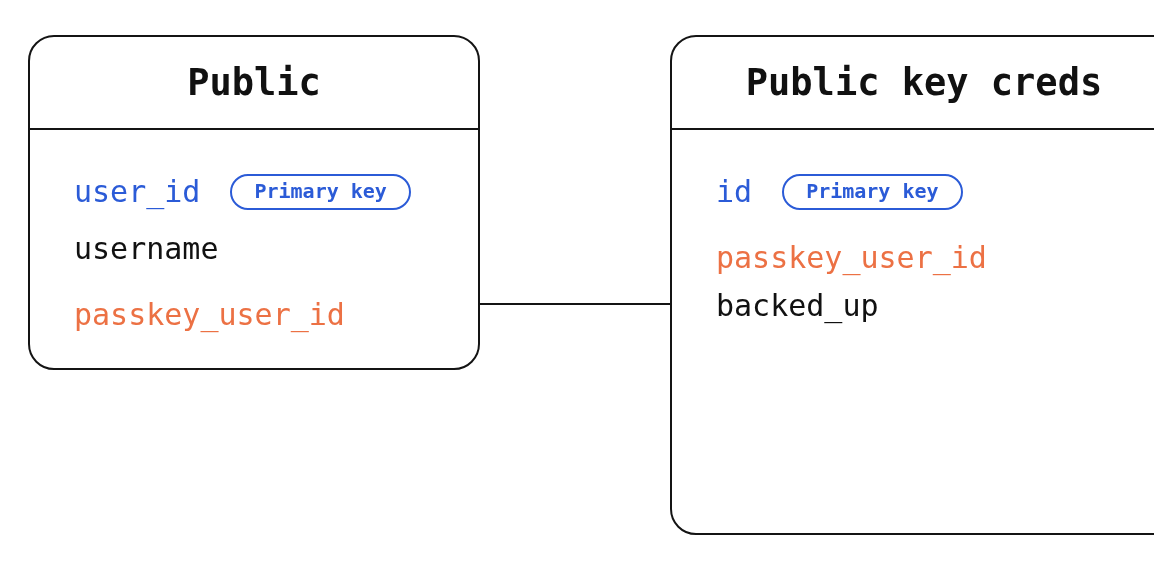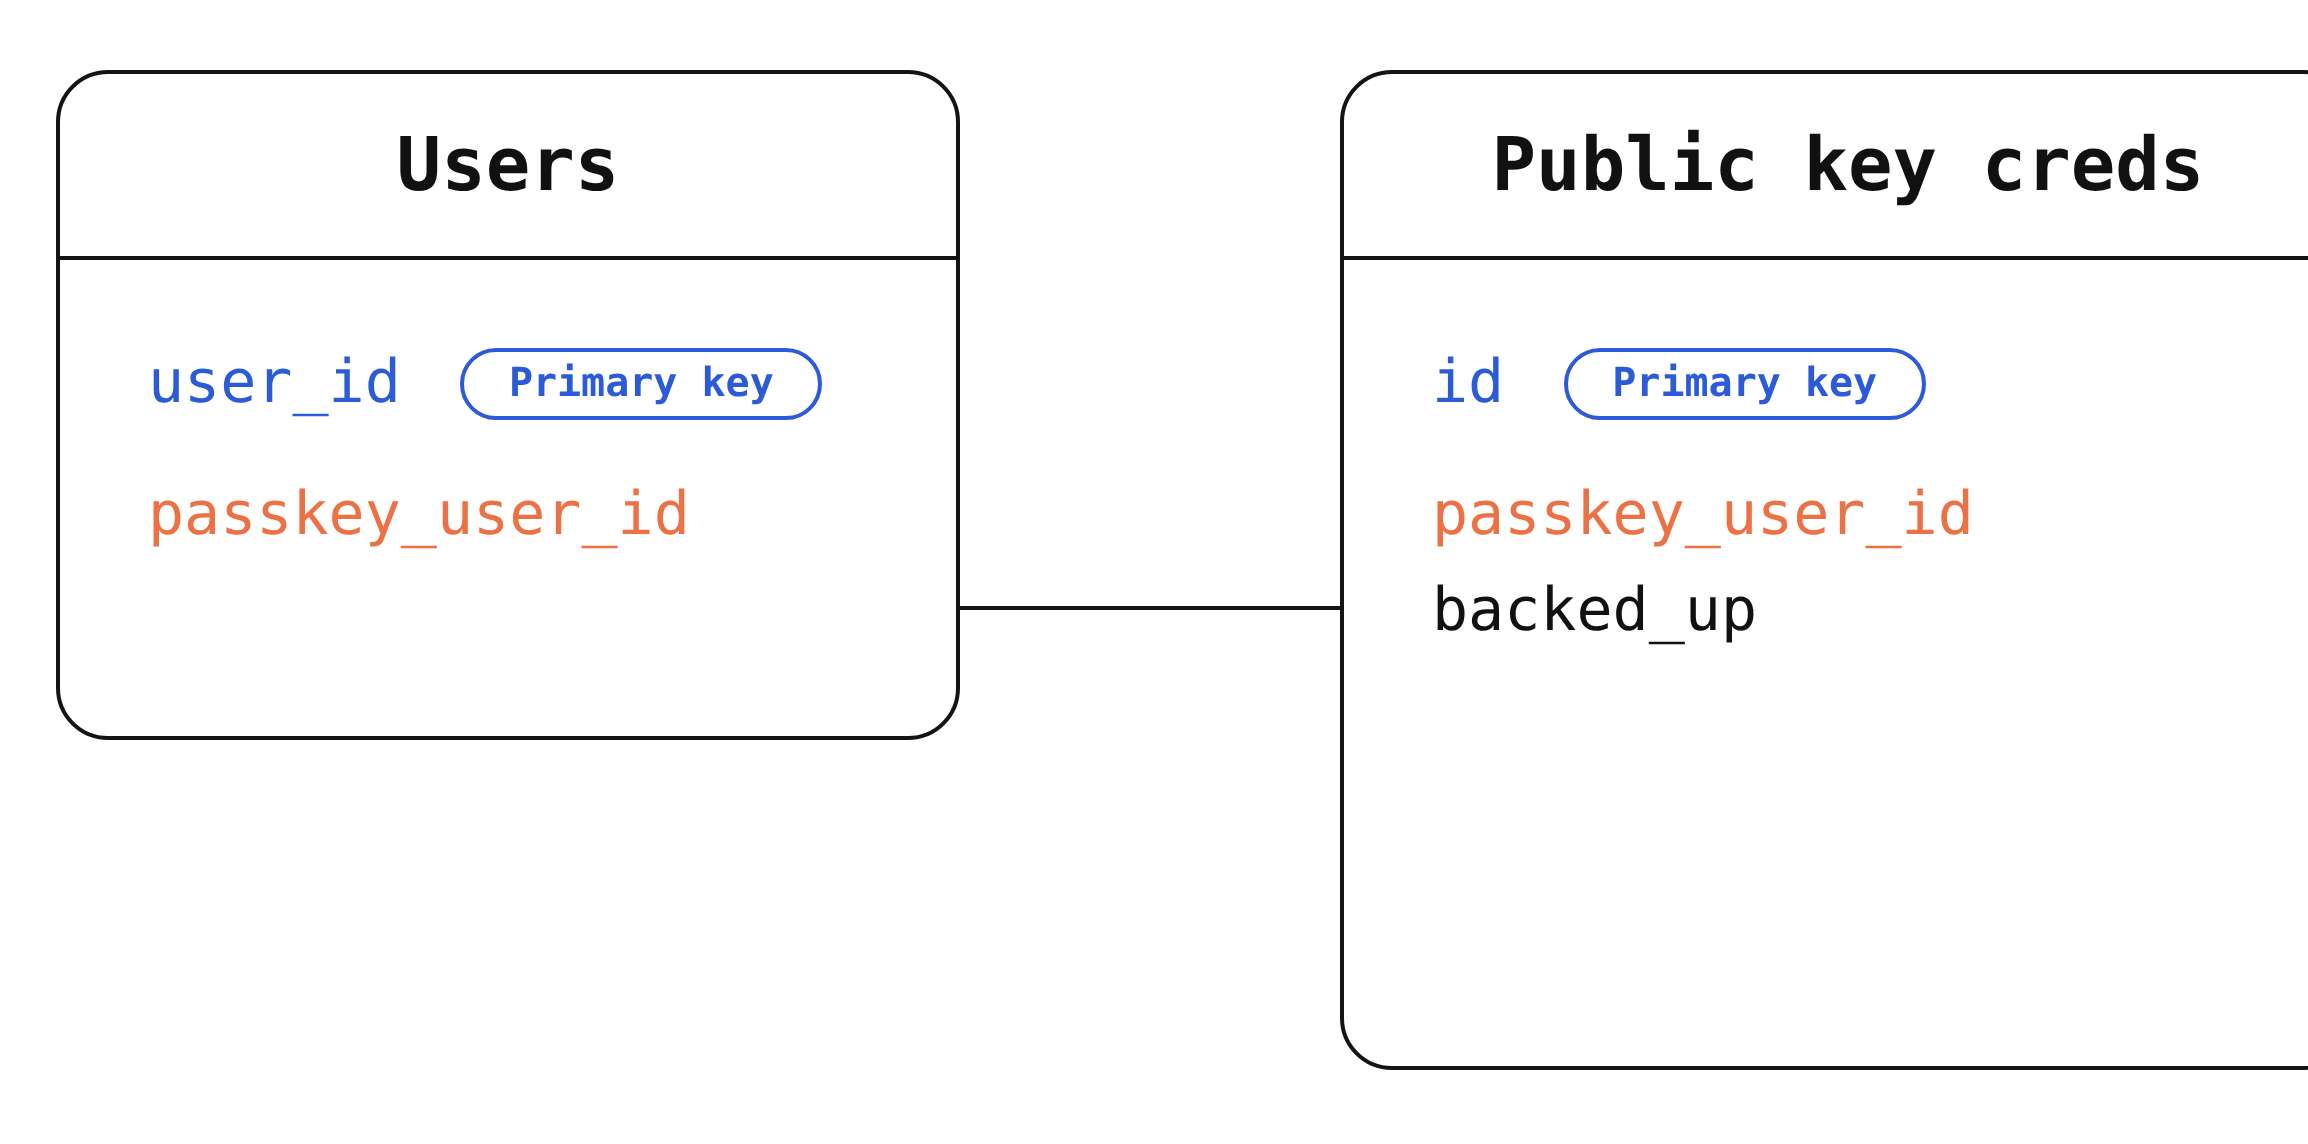--- a/index.html
+++ b/index.html
@@ -77,25 +77,28 @@
     background: var(--ink);
     z-index: 1;
   }
 </style>
 </head>
 <body>
 
 <div class="canvas">
 
   <div class="er-table er-table--users">
-    <div class="er-table__header">Users</div>
+    <div class="er-table__header">Public</div>
     <div class="er-table__body">
         <div class="field-row">
           <span class="field-name field-name--blue">user_id</span>
           <span class="pk-badge">Primary key</span>
+        </div>
+        <div class="field-row">
+          <span class="field-name field-name--black">username</span>
         </div>
         <div class="field-row">
           <span class="field-name field-name--orange">passkey_user_id</span>
         </div>
       </div>
   </div>
 
   <div class="relationship-line"></div>
 
   <div class="er-table er-table--creds">

